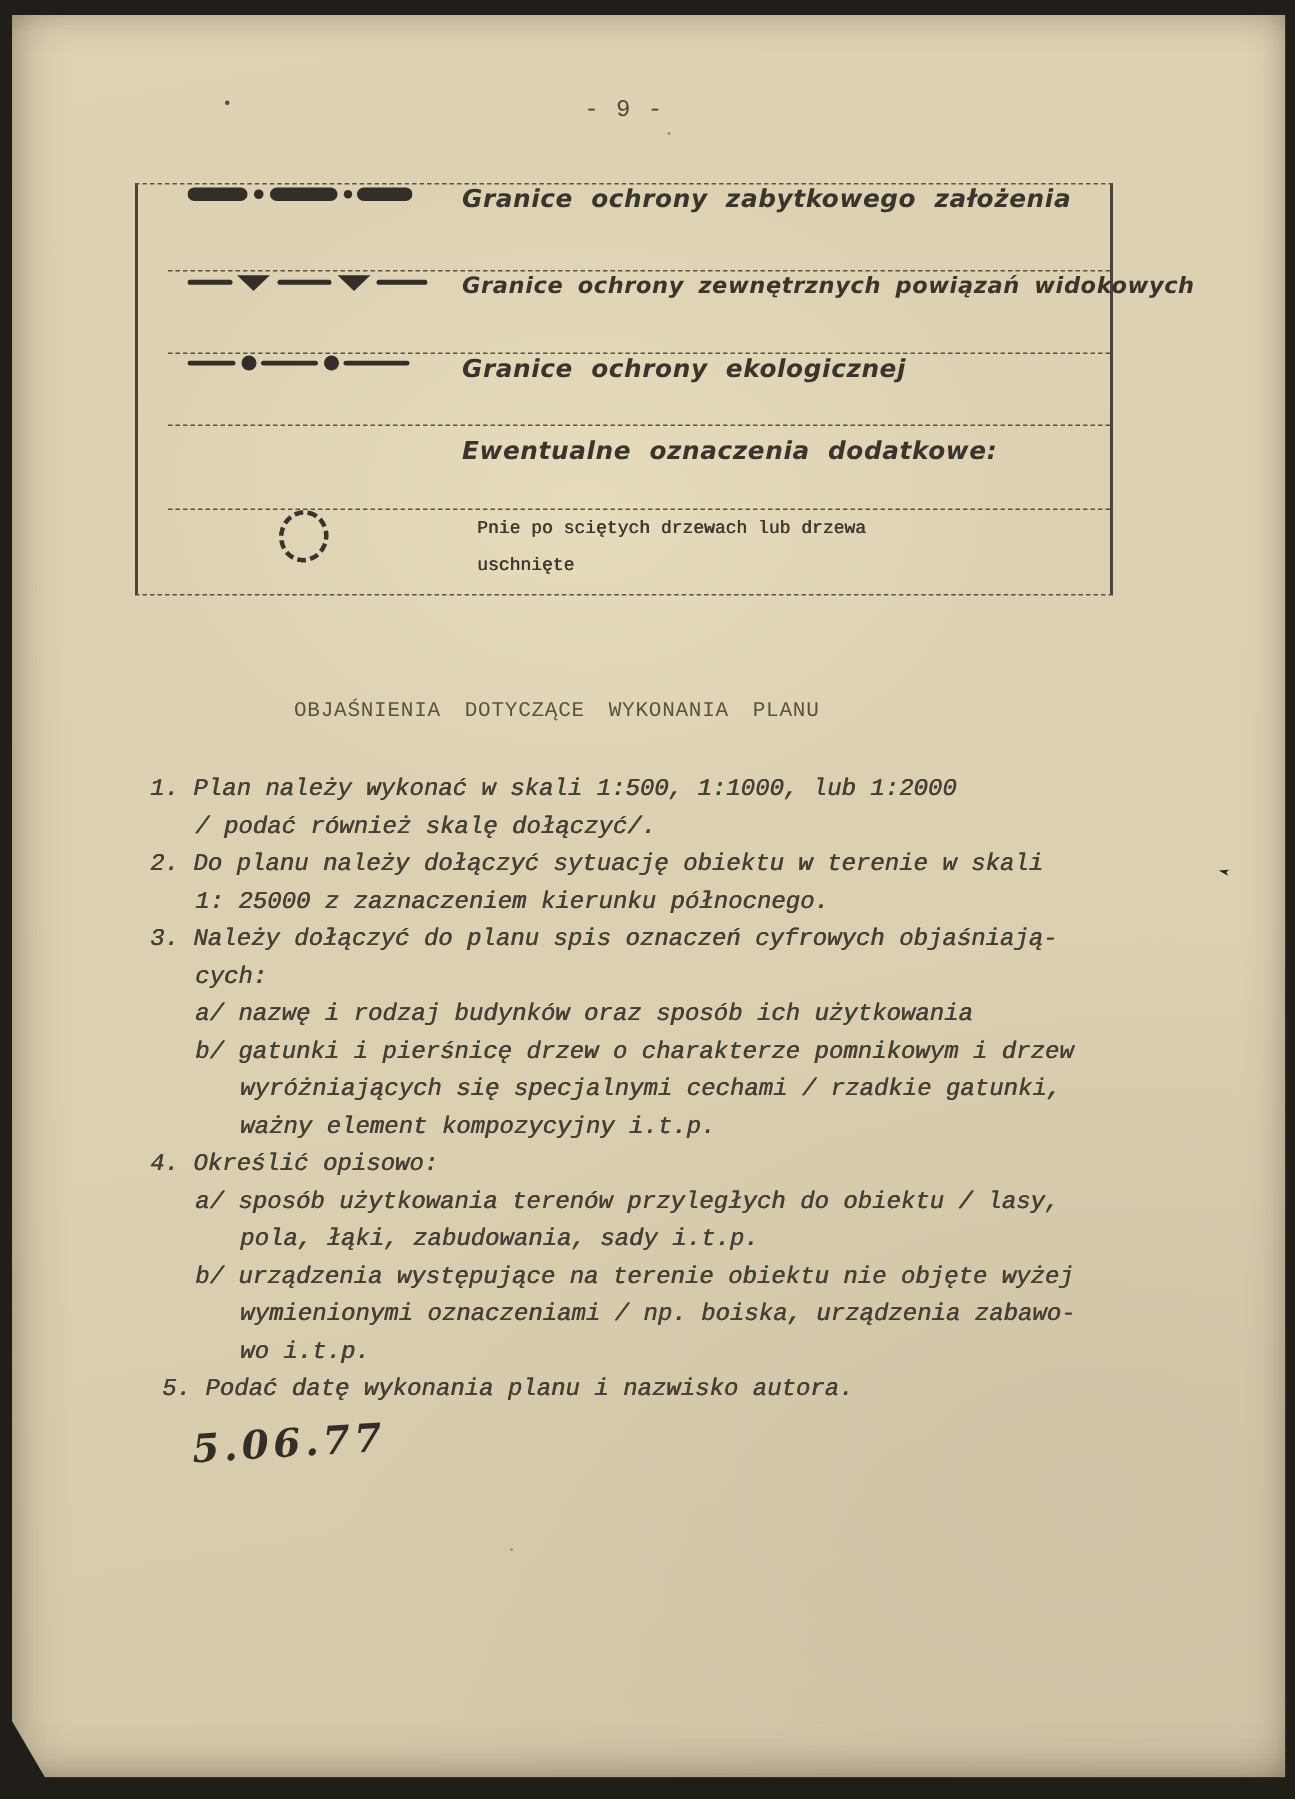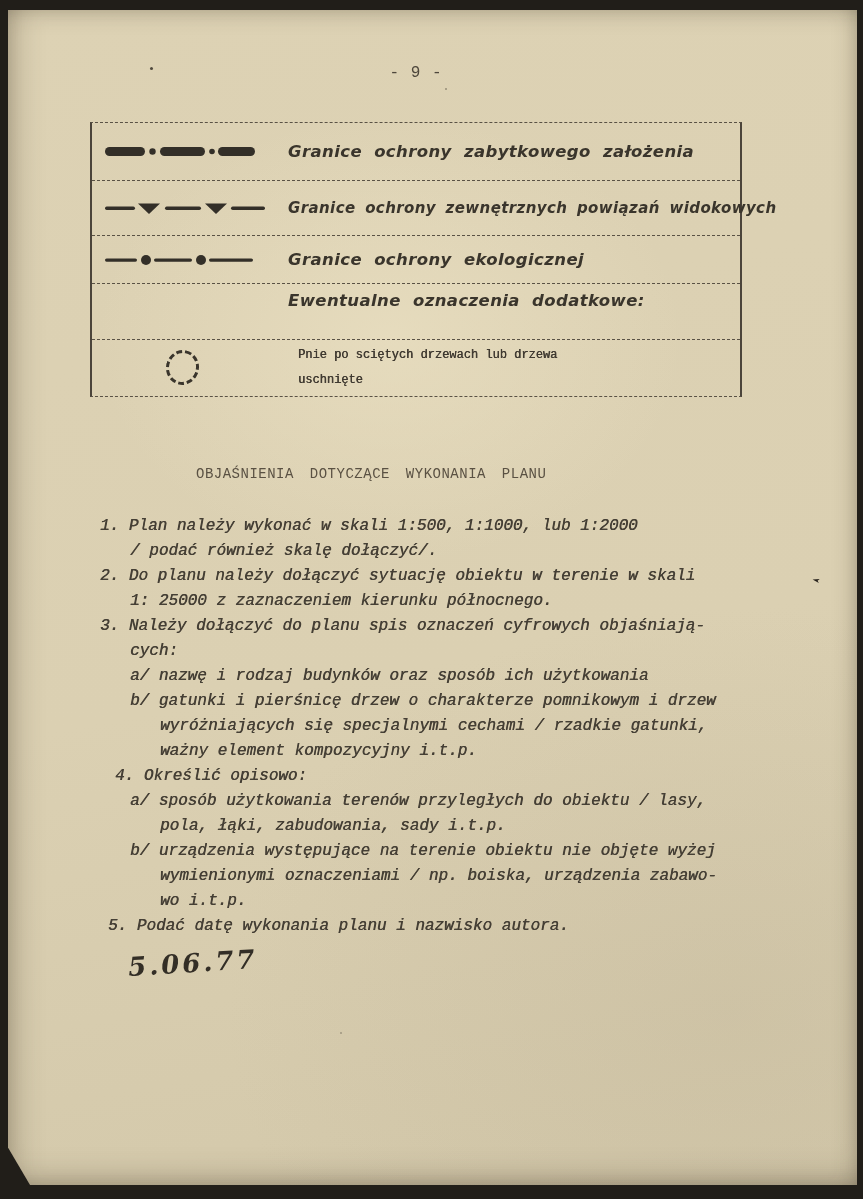--- a/index.html
+++ b/index.html
@@ -36,21 +36,21 @@
     border-right:2px solid #4b443a;
     border-top:1px dashed #5a5245;
     border-bottom:1px dashed #5a5245;
     box-sizing:border-box;
   }
   .col-divider{
     position:absolute;left:180px;top:0;bottom:0;width:0;
     border-left:2px solid #46403
 6;
   }
-  .lt-row{display:flex;align-items:center;box-sizing:border-box;border-bottom:1px dashed #5a5245;}
+  .lt-row{display:flex;align-items:flex-start;box-sizing:border-box;border-bottom:1px dashed #5a5245;margin-left:20px;}
   .lt-row:last-child{border-bottom:none;}
   .r1{height:58px}.r2{height:55px}.r3{height:48px}.r4{height:56px}.r5{height:55px}
   .lt-sym{width:180px;flex:0 0 180px;display:flex;align-items:center;padding-left:13px;box-sizing:border-box;}
   .lt-sym.centered{justify-content:center;padding-left:0;}
   .lt-label{
     padding-left:16px;white-space:nowrap;
     font-family:"DejaVu Sans","Liberation Sans",sans-serif;
     font-style:italic;font-weight:700;
     font-size:16.5px;letter-spacing:0.4px;word-spacing:6px;
     color:#3a352c;
@@ -79,21 +79,21 @@
     position:absolute;left:92px;top:504px;width:680px;
     font-family:"Liberation Mono","DejaVu Sans Mono",monospace;
     font-size:16px;color:#453f35;
     text-shadow:0.4px 0 0 #453f35;
     font-style:italic;
   }
   .bl{height:25px;line-height:25px;white-space:nowrap;}
   .i0{margin-left:0;}
   .i1{margin-left:30px;}
   .i2{margin-left:60px;}
-  .i4{margin-left:15px;}
+  .i4{margin-left:0;}
   .i5{margin-left:8px;}
   .date{
     position:absolute;left:120px;top:938px;
     font-family:"DejaVu Serif","Liberation Serif",serif;
     font-style:italic;font-weight:700;
     font-size:26px;letter-spacing:3px;color:#332e26;
     transform:rotate(-3.5deg);
   }
   .ink-mark{
     position:absolute;left:804px;top:565px;

